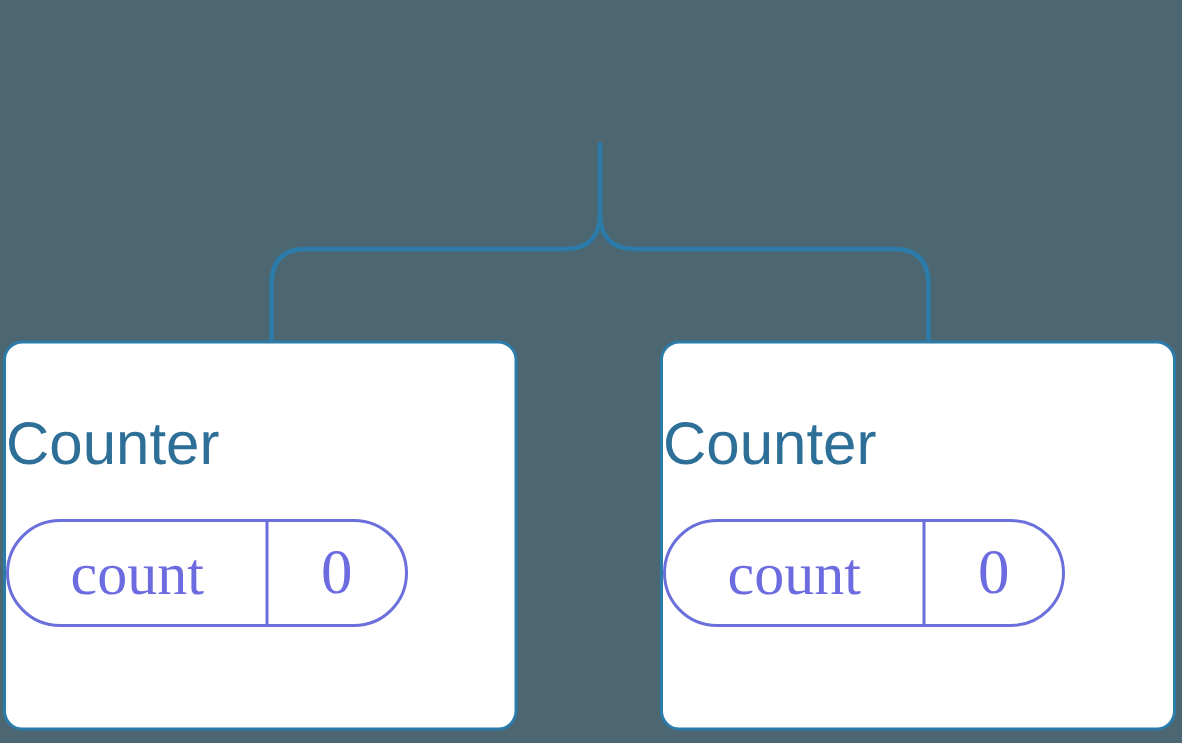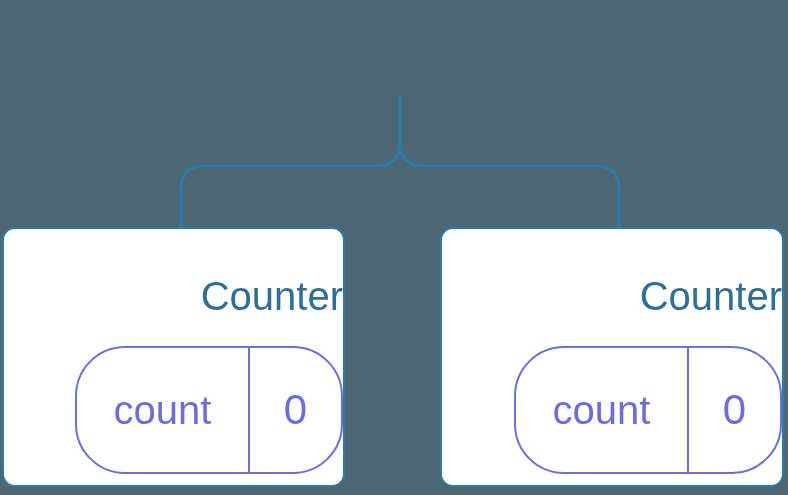--- a/index.html
+++ b/index.html
@@ -33,37 +33,38 @@
   .root-node-label {
     font-size: 34px; font-weight: 500; color: var(--node-label); line-height: 1;
   }
 
   .counter-card {
     position: absolute; top: 227px;
     width: 344px; height: 260px;
     background: var(--node-fill);
     border: 2.5px solid var(--tree-stroke);
     border-radius: 13px;
-    display: flex; flex-direction: column; align-items: flex-end;
+    display: flex; flex-direction: column; align-items: flex-start;
   }
   .counter-card.left { left: 2px; width: 343px; }
   .counter-card.right { left: 440px; }
 
   .counter-title {
     margin-top: 46px;
     font-size: 40px; font-weight: 500; color: var(--node-label); line-height: 1.05;
   }
 
   .state-pill {
     margin-top: 29px;
-    width: 268px; height: 128px;
+    width: 268px; height: 72px;
     border: 2px solid var(--state-stroke);
     border-radius: 50px;
     display: flex; overflow: hidden;
     background: var(--node-fill);
+    font-family: Liberation Serif, serif;
   }
   .state-key {
     flex: 0 0 65.5%;
     display: flex; align-items: center; justify-content: center;
     font-size: 40px; color: var(--state-text);
     border-right: 2px solid var(--state-stroke);
   }
   .state-value {
     flex: 1 1 auto;
     display: flex; align-items: center; justify-content: center;

